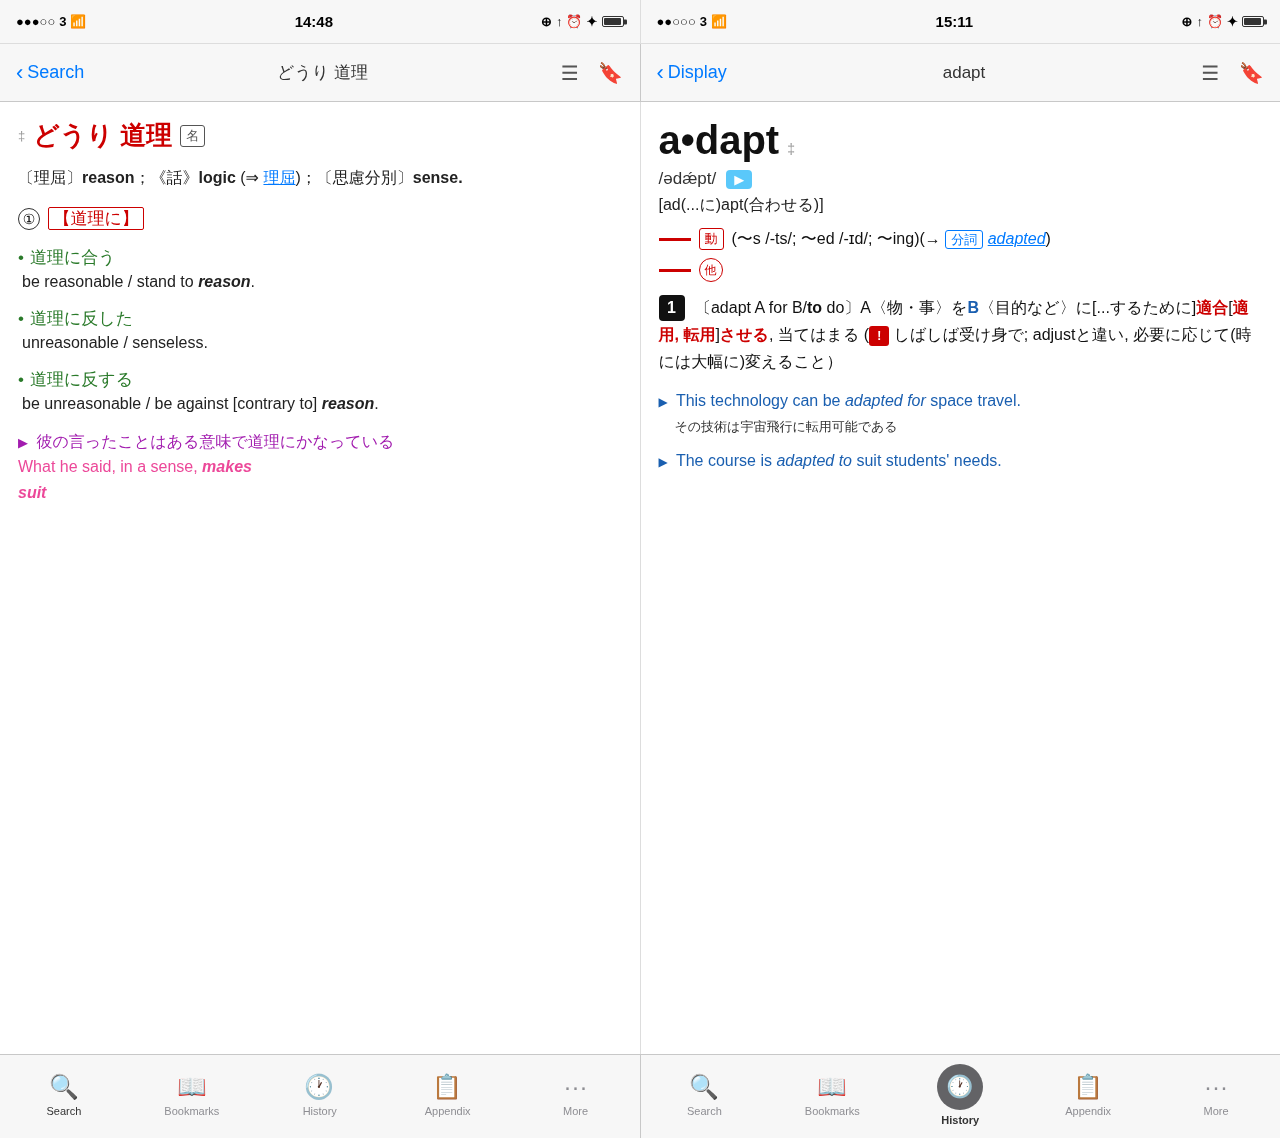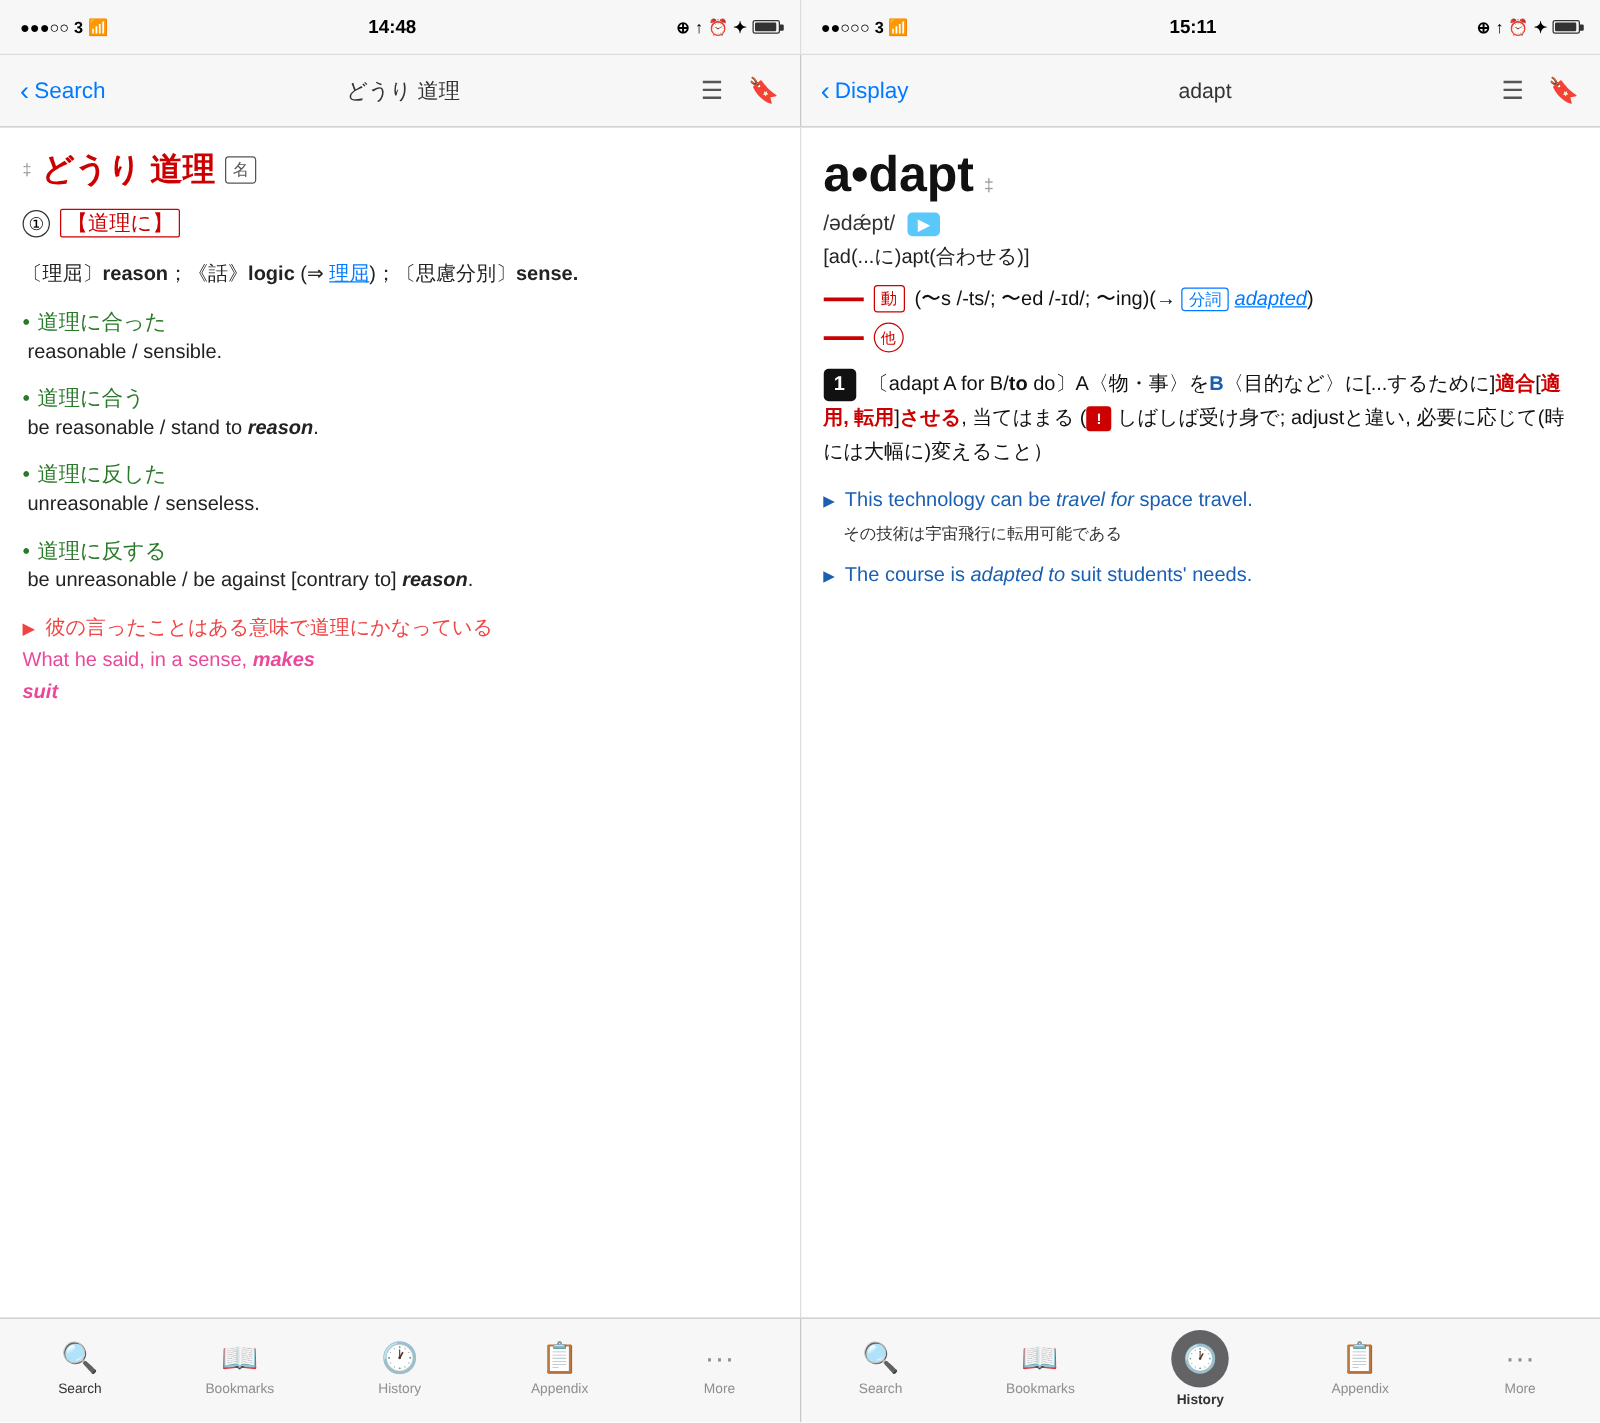--- a/index.html
+++ b/index.html
@@ -284,52 +284,48 @@
 <div class="main-content">
 
   <div class="panel">
     <div class="entry-header">
       <span class="marker">‡</span>
       <span class="entry-word-ja">どうり 道理</span>
       <span class="pos-badge">名</span>
     </div>
 
     <div class="definition-block">
-      <span class="section-num">①</span>
-      <span class="kana-red">【道理に】</span>
-    </div>
-
-    <div class="definition-block">
       <span class="def-text">
         〔理屈〕<strong>reason</strong>；《話》<strong>logic</strong> (⇒ <span class="def-link">理屈</span>)；〔思慮分別〕<strong>sense.</strong>
       </span>
     </div>
 
-    <div class="phrase-item">
-      <div class="phrase-title">道理に合った</div>
-      <div class="phrase-def">reasonable / sensible.</div>
-    </div>
+    <div class="definition-block">
+      <span class="section-num">①</span>
+      <span class="kana-red">【道理に】</span>
+    </div>
+
 
     <div class="phrase-item">
       <div class="phrase-title">道理に合う</div>
       <div class="phrase-def">be reasonable / stand to <strong><em>reason</em></strong>.</div>
     </div>
 
     <div class="phrase-item">
       <div class="phrase-title">道理に反した</div>
       <div class="phrase-def">unreasonable / senseless.</div>
     </div>
 
     <div class="phrase-item">
       <div class="phrase-title">道理に反する</div>
       <div class="phrase-def">be unreasonable / be against [contrary to] <strong><em>reason</em></strong>.</div>
     </div>
 
     <div>
-      <div class="example-link" style="color:#ef4444;font-size:16px;line-height:1.6;margin-top:16px;">
+      <div class="example-link" style="color:#a21caf;font-size:16px;line-height:1.6;margin-top:16px;">
         彼の言ったことはある意味で道理にかなっている
       </div>
       <div class="truncated">
         What he said, in a sense, <strong><em>makes</em></strong>
       </div>
       <div class="truncated" style="font-weight:bold;font-style:italic;">
         suit
       </div>
     </div>
   </div>
@@ -366,21 +362,21 @@
       <span class="other-badge">他</span>
     </div>
 
     <div class="main-def">
       <span class="def-num-badge">1</span>
       〔adapt A for B/<strong>to</strong> do〕A〈物・事〉を<strong class="main-def-blue">B</strong>〈目的など〉に[...するために]<strong style="color:#cc0000;">適合</strong>[<strong style="color:#cc0000;">適用, 転用</strong>]<strong style="color:#cc0000;">させる</strong>, 当てはまる (<span class="warn-badge">!</span> しばしば受け身で; adjustと違い, 必要に応じて(時には大幅に)変えること）
     </div>
 
     <div>
       <div class="example-en">
-        This technology can be <em class="example-italic">travel for</em> space travel.
+        This technology can be <em class="example-italic">adapted for</em> space travel.
       </div>
       <div class="example-ja">
         その技術は宇宙飛行に転用可能である
       </div>
     </div>
 
     <div>
       <div class="example-en">
         The course is <em class="example-italic">adapted to</em> suit students' needs.
       </div>

